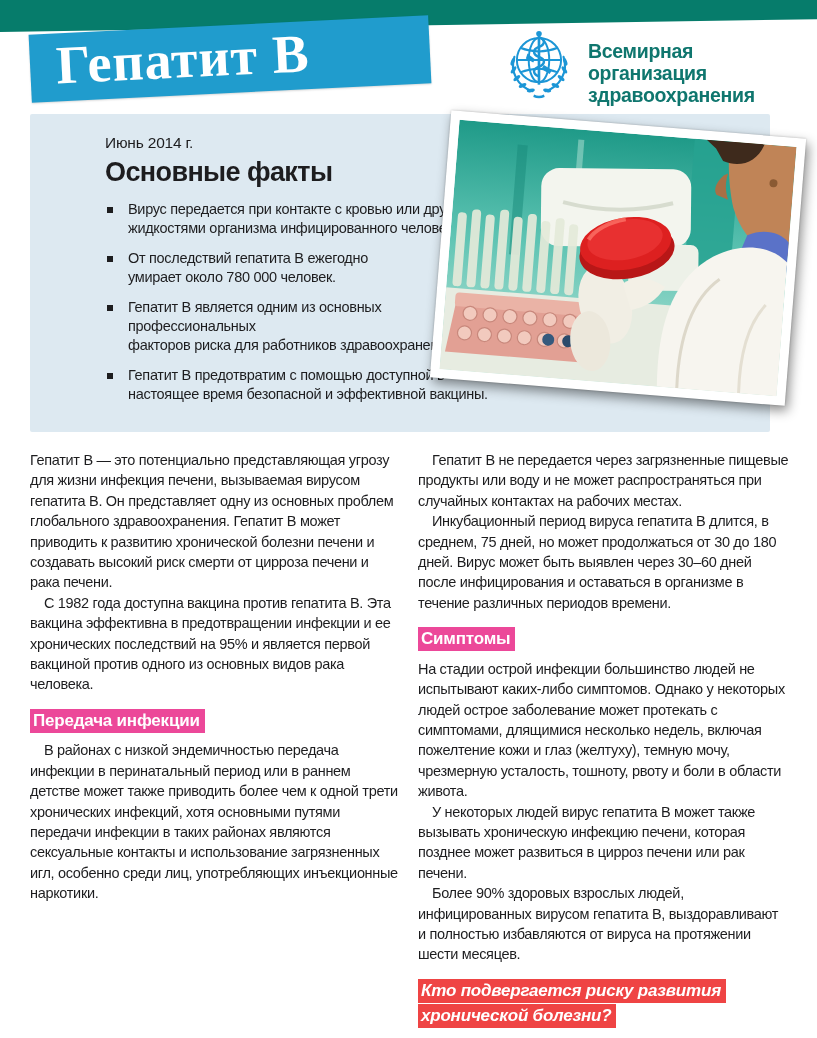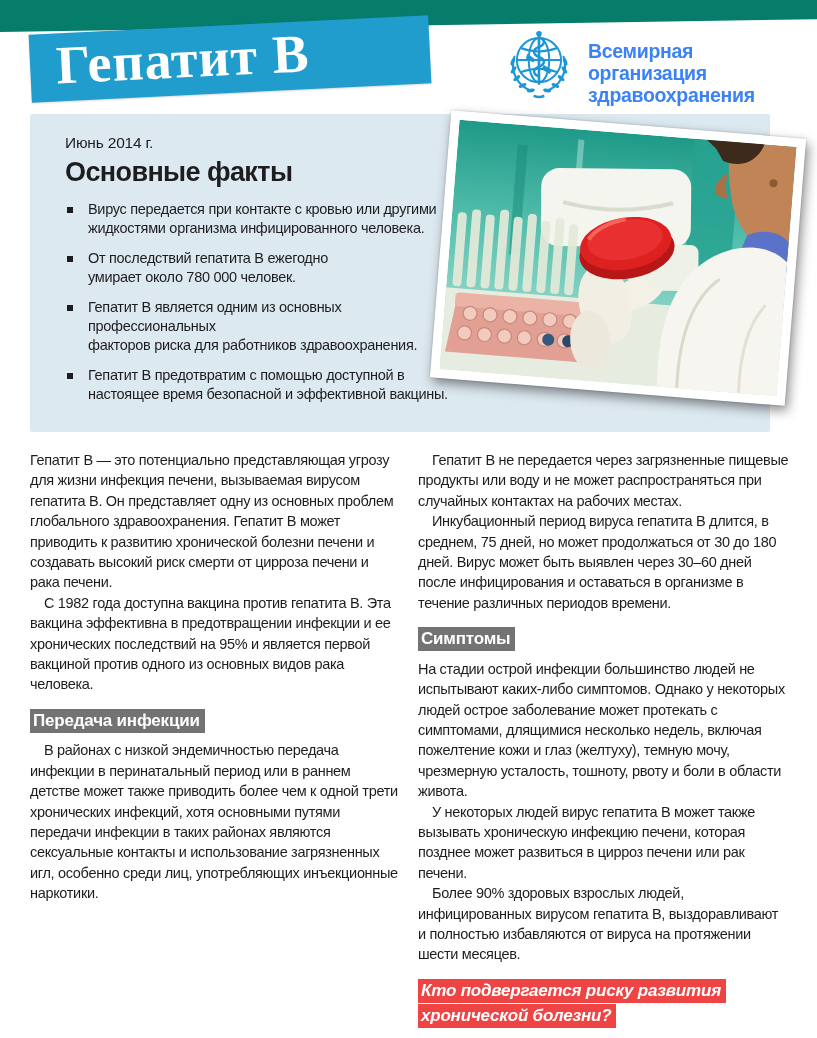--- a/index.html
+++ b/index.html
@@ -23,26 +23,26 @@
   }
   .banner span {
     font-family:"Liberation Serif", serif; font-weight:600;
     font-size:54px; color:#ffffff; letter-spacing:1px; white-space:nowrap;
     transform:translateY(-2px);
   }
   .who { position:absolute; left:498px; top:24px; display:flex; align-items:flex-start; }
   .who svg { width:82px; height:82px; display:block; }
   .who-name {
     margin:16px 0 0 8px; font-weight:bold; font-size:19.5px; line-height:1.13;
-    color:#3b82f6; letter-spacing:-0.3px; white-space:pre-line;
+    color:#0f766e; letter-spacing:-0.3px; white-space:pre-line;
   }
   
   .facts {
     position:absolute; left:30px; top:114px; width:740px; height:318px;
-    background:#dde9f1; border-radius:2px;
+    background:#dde9f1; border-radius:2px;padding-left:40px;
   }
   .facts-inner { padding:20px 0 0 35px; width:430px; }
   .facts-date { font-size:15.5px; letter-spacing:-0.2px; }
   .facts-title { font-size:27px; font-weight:bold; letter-spacing:-0.6px; margin:5px 0 12px; }
   .facts-list { list-style:none; }
   .facts-list li { display:flex; margin-bottom:11px; }
   .sq { flex:0 0 auto; width:6px; height:6px; background:#1d1d1f; margin:7px 15px 0 2px; }
   .b-text { font-size:14.5px; line-height:19px; letter-spacing:-0.3px; white-space:pre-line; }
   
   .photo {
@@ -59,21 +59,21 @@
   }
   .col { width:371px; }
   .body-p { font-size:14.5px; line-height:20.4px; letter-spacing:-0.32px; text-align:left; }
   .body-p.indent { text-indent:14px; }
   .h-line { margin:13px 0 7px; line-height:1.5; }
   .hl {
     font-weight:bold; font-size:17px; color:#ffffff; letter-spacing:-0.2px;
     padding:2px 5px 3px 3px; white-space:pre-line;
     box-decoration-break:clone; -webkit-box-decoration-break:clone;
   }
-  .hl.teal { background:#737373; }
+  .hl.teal { background:#ec4899; }
   .hl.crimson { background:#ef4444;font-style:italic; }
 </style>
 </head>
 <body>
 
 <div class="page">
 
   <div class="topbar"></div>
 
   <div class="banner">

